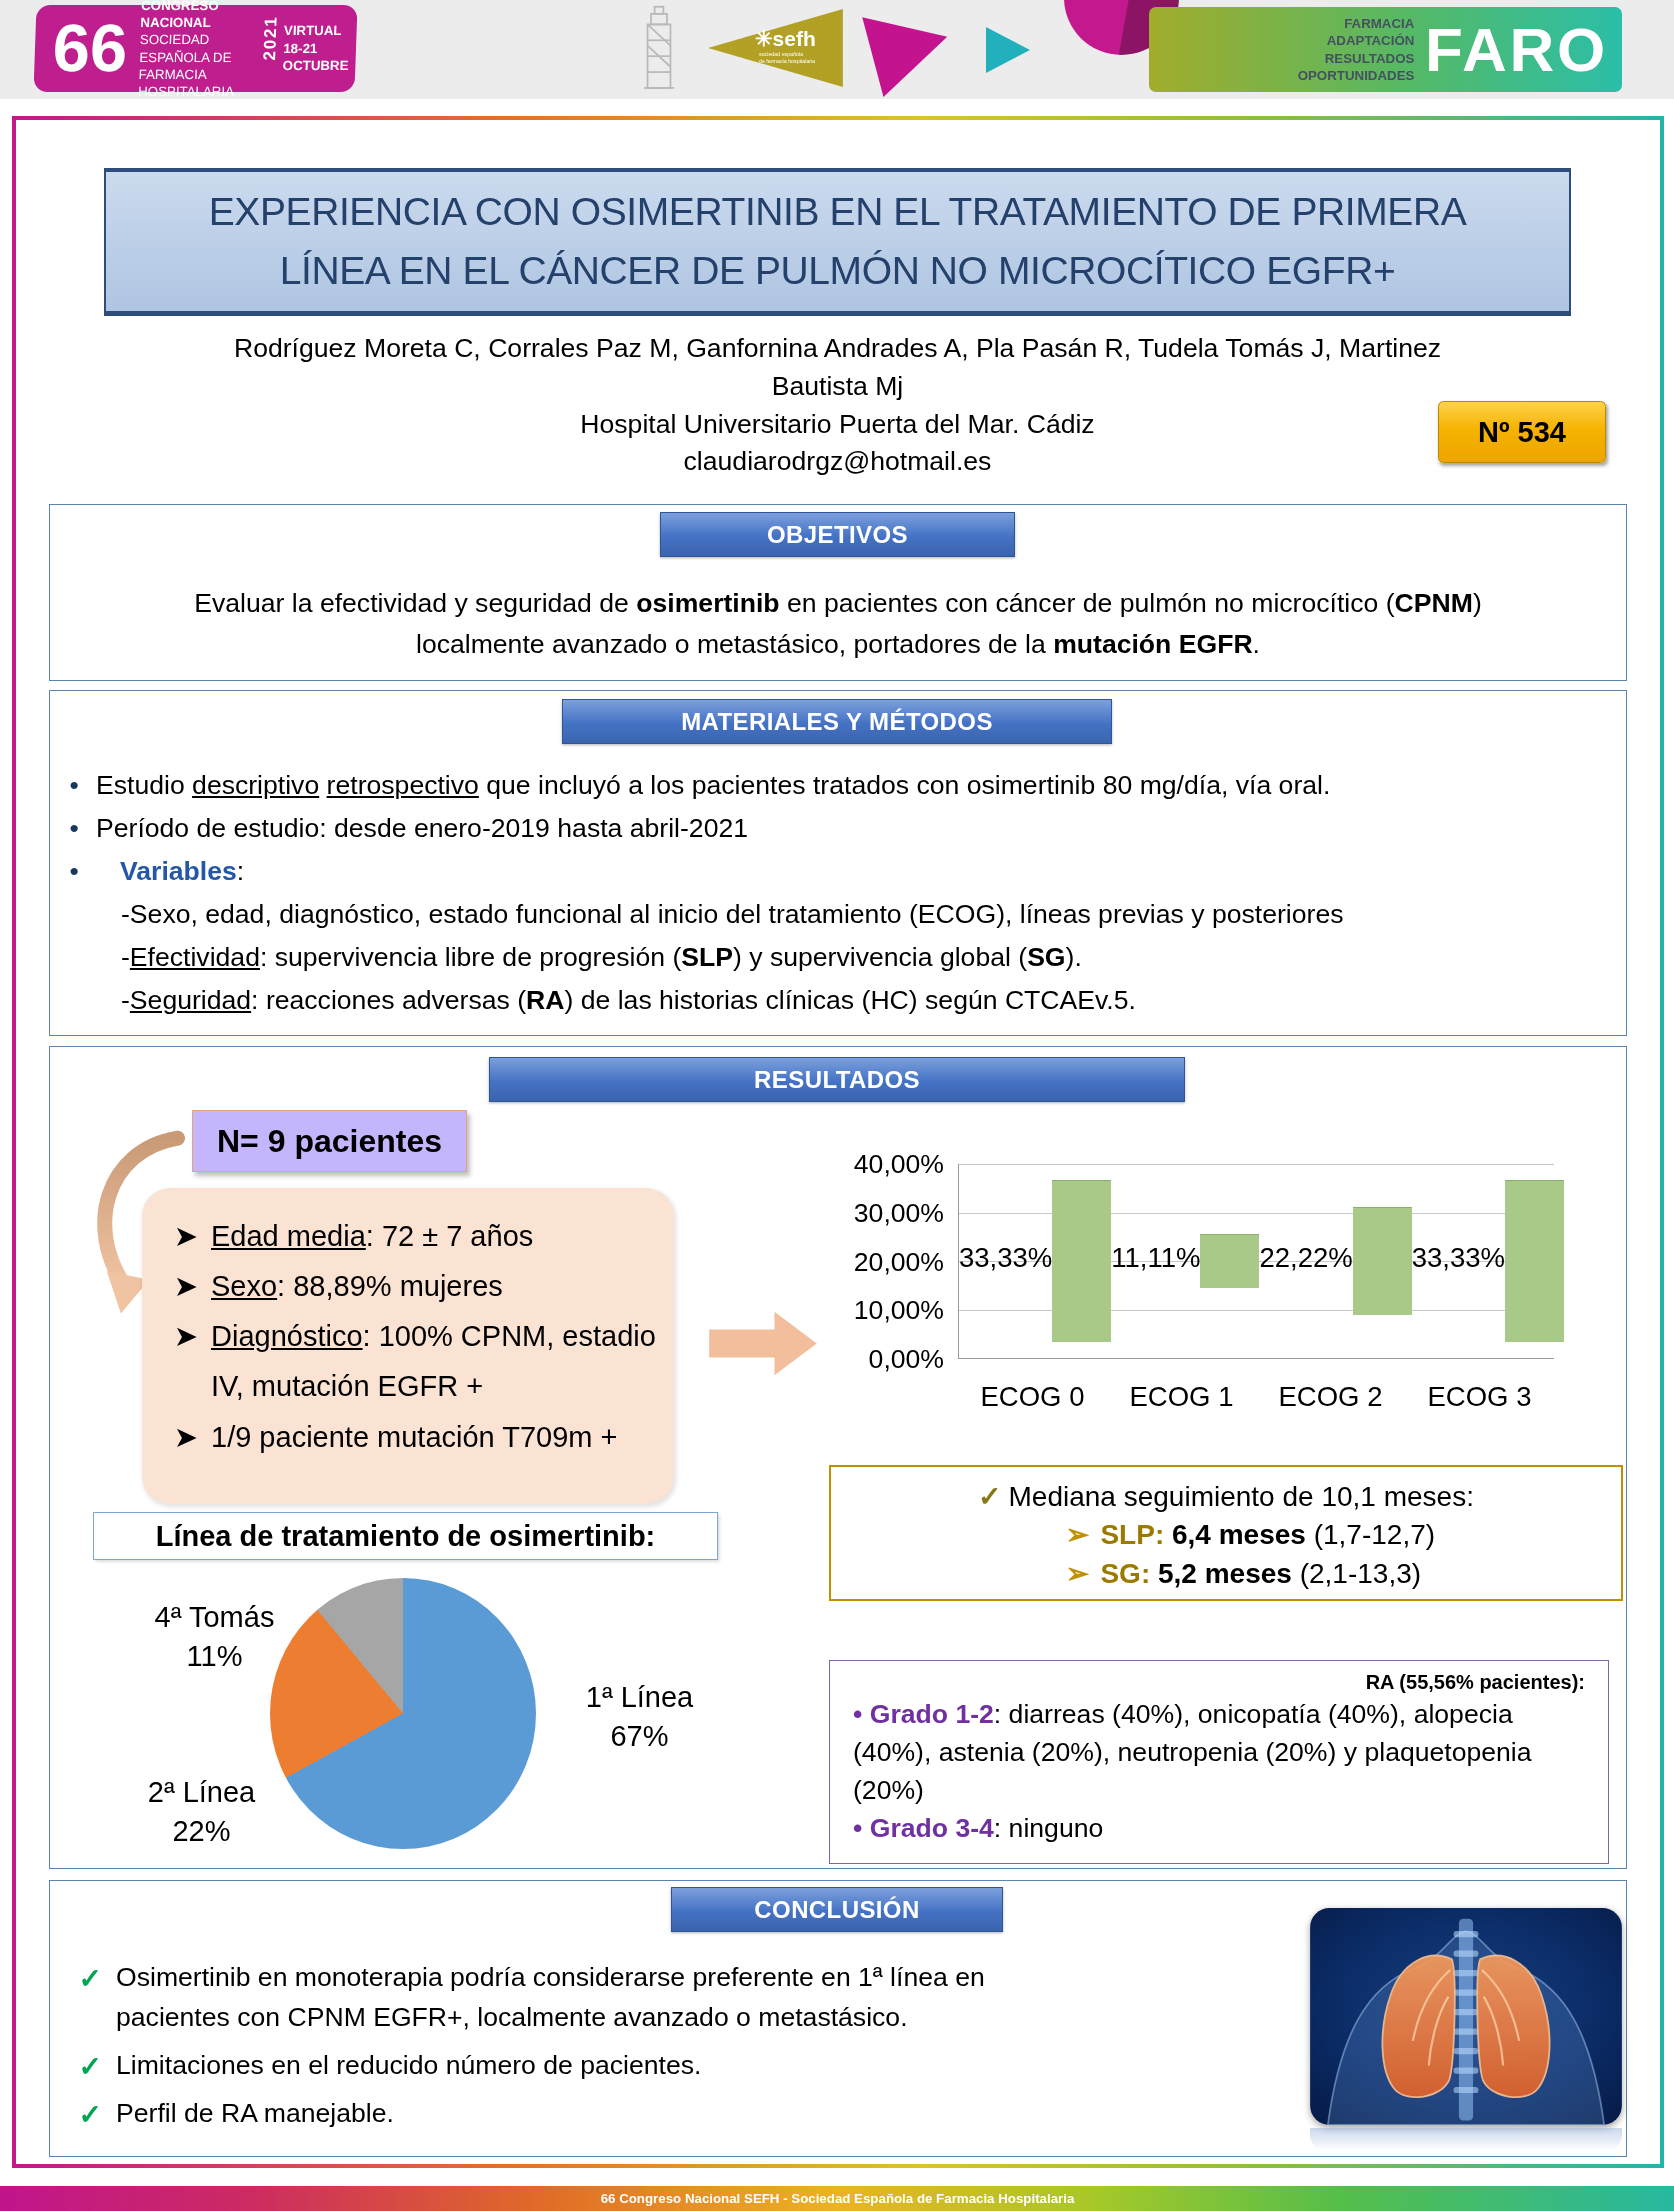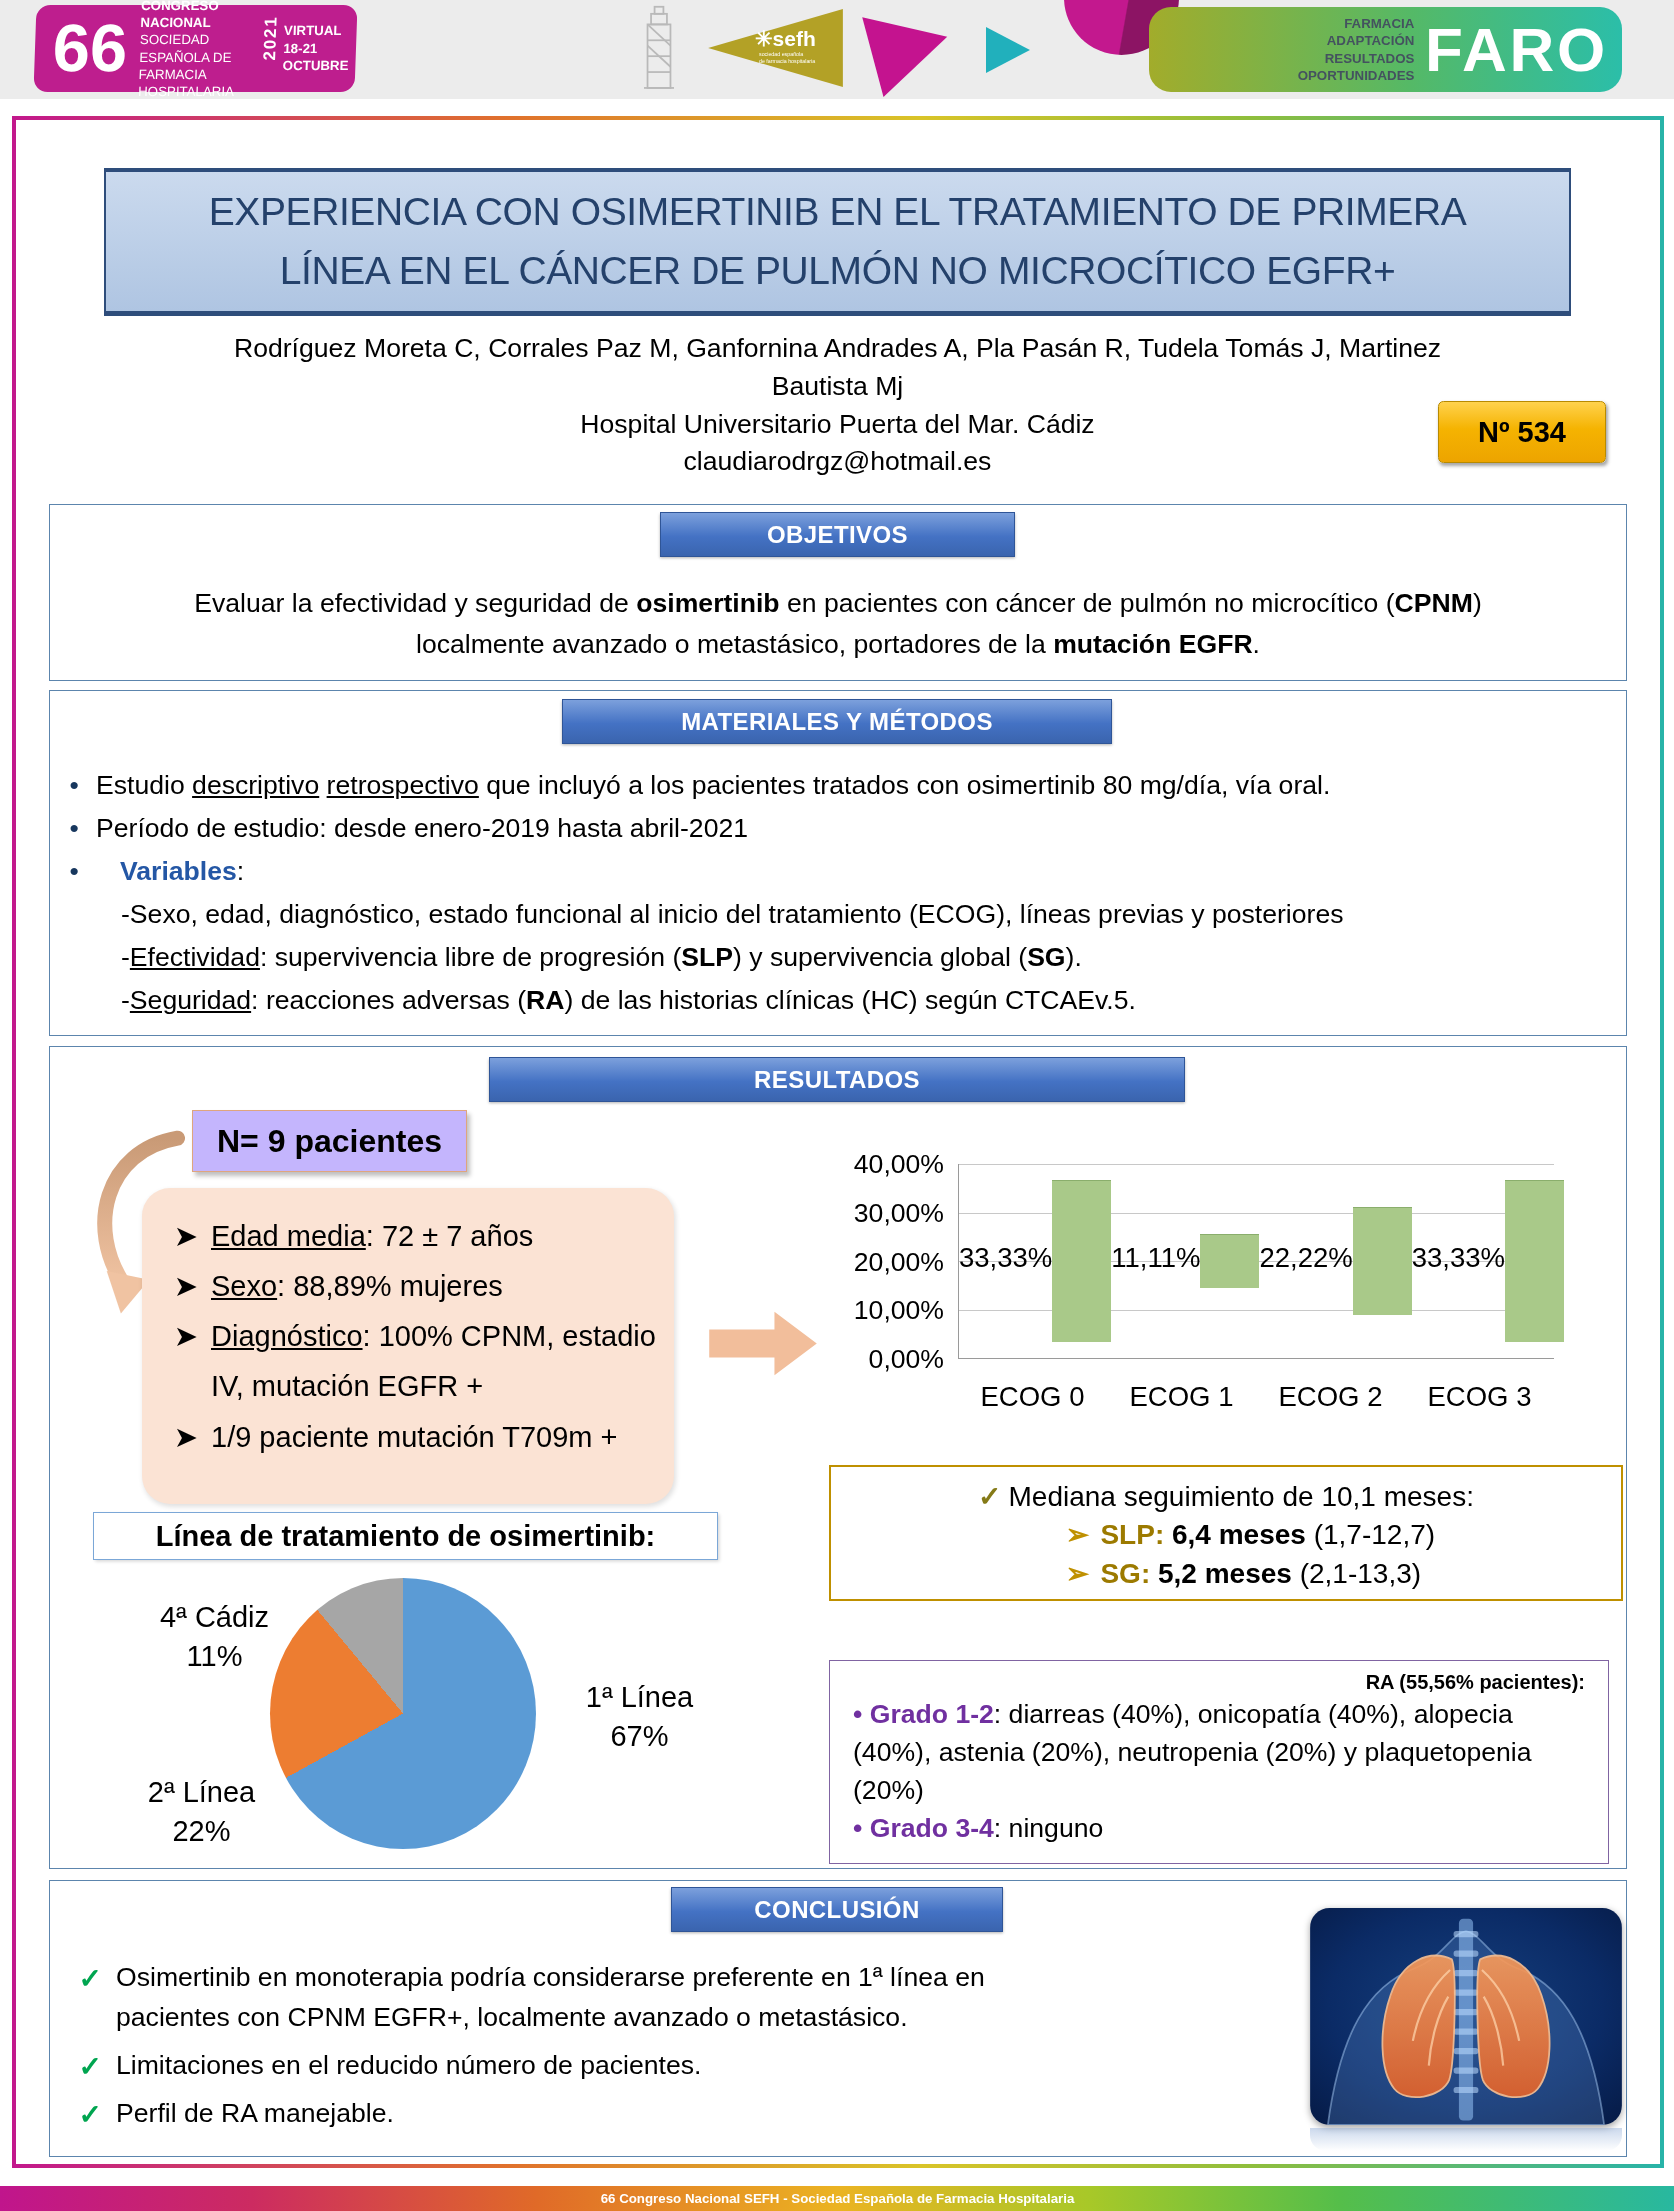--- a/index.html
+++ b/index.html
@@ -23,21 +23,21 @@
   .congress-year{transform:rotate(-90deg);font-weight:bold;font-size:17px;letter-spacing:1.8px;width:23px;margin-left:1.8px;}
   .congress-dates{margin-left:1.8px;font-size:13.3px;font-weight:bold;line-height:1.35;}
   .tower-wrap{left:621px;top:5.3px;width:76px;height:90px;}
   .sefh-flag{left:708px;top:8.9px;width:135px;height:78px;}
   .flag-text{left:755px;top:28px;color:#fff;font-weight:bold;font-size:21px;line-height:1;}
   .flag-sub{left:759px;top:51px;color:#fff;font-size:5.3px;line-height:1.3;}
   .tri-magenta{left:862px;top:12.4px;width:89px;height:85px;}
   .tri-teal{left:986px;top:26.6px;width:44px;height:46px;}
   .circle-magenta{left:1064px;top:-60px;width:115px;height:115px;border-radius:50%;
     background:linear-gradient(100deg,#C3188E 55%,#8C1464 56%);}
-  .faro-block{left:1149px;top:7px;width:473px;height:85px;border-radius:22px;
+  .faro-block{left:1149px;top:7px;width:473px;height:85px;border-radius:7px;
     background:linear-gradient(90deg,#A2AC2B 0%,#55B966 55%,#2BBEA9 100%);
     display:flex;align-items:center;}
   .faro-words{margin-left:auto;text-align:right;color:#44525F;font-weight:bold;font-size:13.3px;line-height:1.3;}
   .faro-acronym{font-size:62px;font-weight:800;color:#fff;letter-spacing:2.7px;margin:0 14px 0 10.6px;}
 
   
   .poster-frame{left:11.5px;top:116px;width:1652px;height:2052px;background:#fff;border:4.4px solid;
     border-image:linear-gradient(90deg,#C2188C 0%,#E0712C 30%,#D9C428 55%,#8FBE3C 75%,#28B3A8 100%) 1;}
 
   
@@ -323,21 +323,21 @@
 <div class="abs pie-chart" data-interactable="false" style="background: conic-gradient(rgb(91, 155, 213) 0deg, rgb(91, 155, 213) 241.2deg, rgb(237, 125, 49) 241.2deg, rgb(237, 125, 49) 320.4deg, rgb(166, 166, 166) 320.4deg, rgb(166, 166, 166) 360deg);"></div>
 <div class="pie-label pie-label-1" data-interactable="false">
   <div data-interactable="false">1ª Línea</div>
   <div data-interactable="false">67%</div>
 </div>
 <div class="pie-label pie-label-2" data-interactable="false">
   <div data-interactable="false">2ª Línea</div>
   <div data-interactable="false">22%</div>
 </div>
 <div class="pie-label pie-label-4" data-interactable="false">
-  <div data-interactable="false">4ª Cádiz</div>
+  <div data-interactable="false">4ª Tomás</div>
   <div data-interactable="false">11%</div>
 </div>
 
 <div class="abs mediana-box" data-interactable="false">
   <div class="mediana-title" data-interactable="false">
     <span class="med-check" data-interactable="false">✓</span><span data-interactable="false">Mediana seguimiento de 10,1 meses:</span>
   </div>
   <div class="med-item" data-interactable="false">
     <span class="gold-arrow" data-interactable="false">➢</span>
     <span class="gold" data-interactable="false">SLP:</span>

